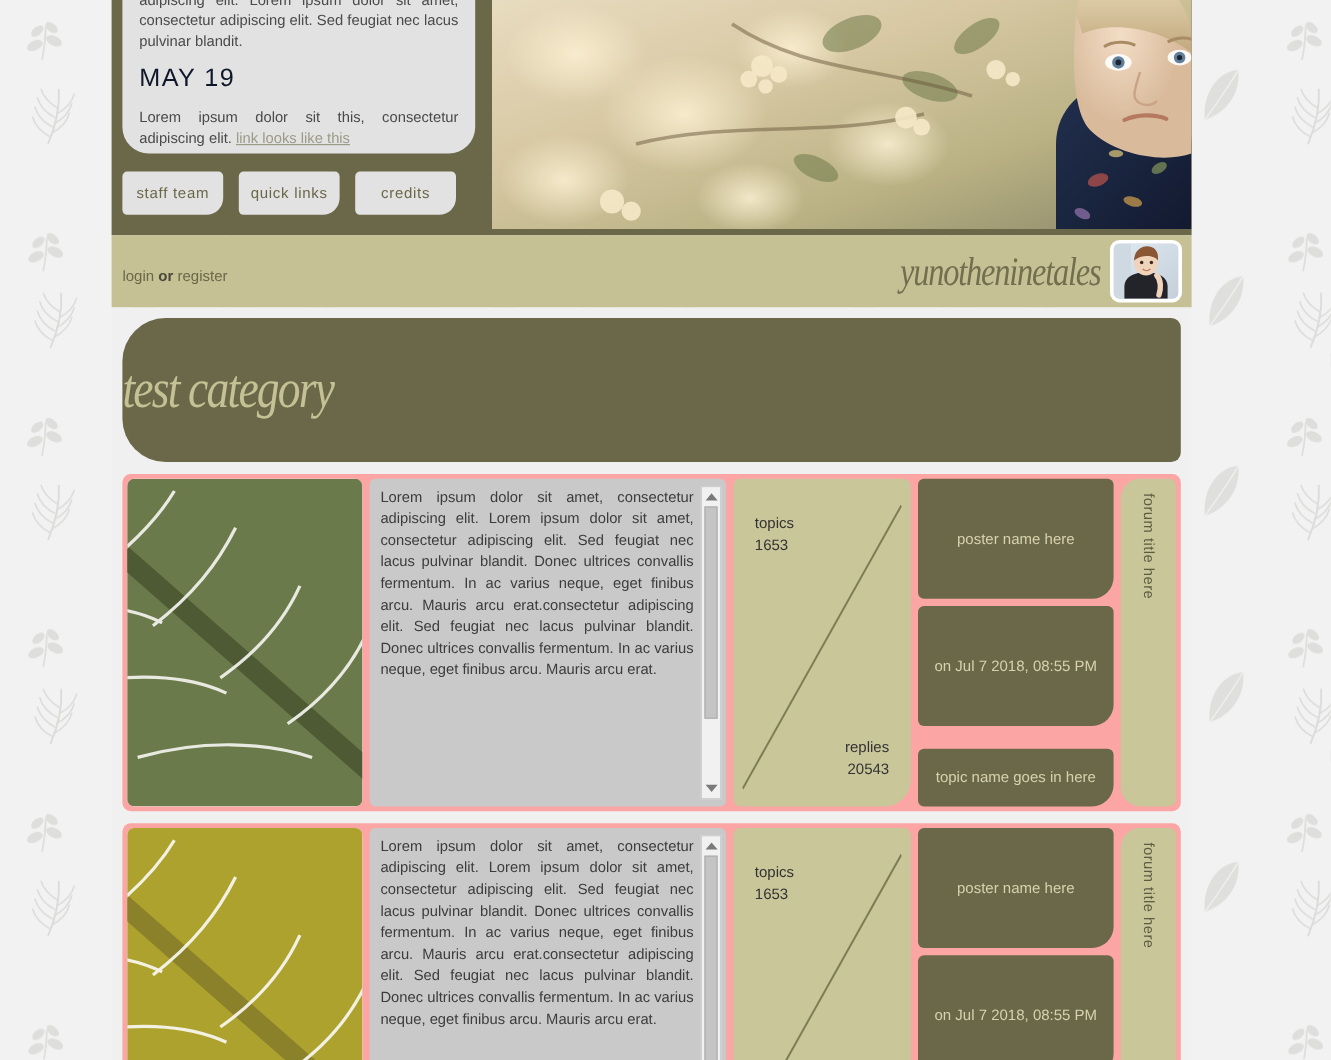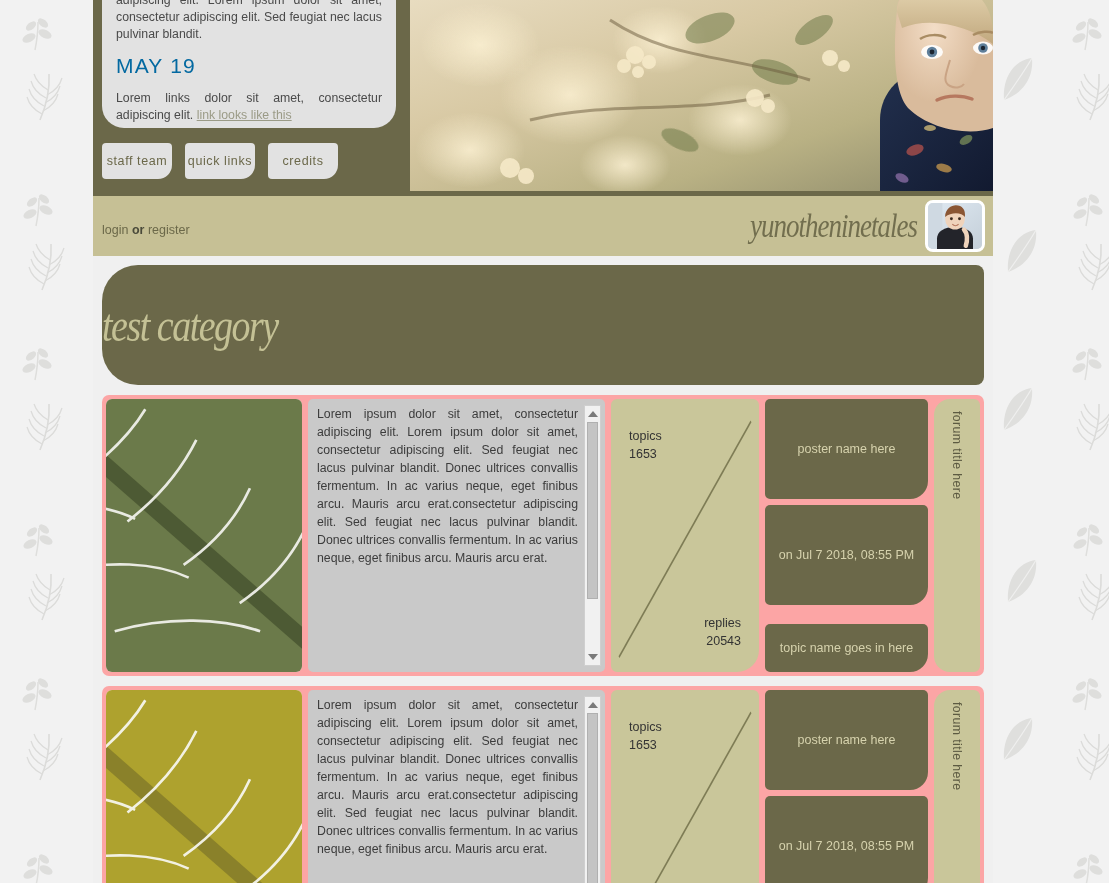--- a/index.html
+++ b/index.html
@@ -52,36 +52,36 @@
     font-size: 12.3px;
     line-height: 17px;
     color: #4a4a4a;
     text-align: justify;
     margin: 0;
     padding-top: 4px;
   }
   .intro-date {
     font-size: 21px;
     letter-spacing: 1.2px;
-    color: #0369a1;
+    color: #0f172a;
     margin: 11px 0 8px 0;
     font-weight: 300;
   }
   .intro-link { color: #9b9b87; }
   .btn-row {
     display: flex; gap: 13px;
     margin-top: 15px;
   }
   .hbtn {
     background: #e2e2e2;
     color: #6b6849;
     font-size: 12.5px;
     letter-spacing: .6px;
     padding: 11px 0;
-    width: 70px;
+    width: 84px;
     text-align: center;
     border-radius: 4px 4px 14px 4px;
     cursor: pointer;
     border: none;
     font-family: "Liberation Sans", sans-serif;
   }
   .header-photo {
     position: absolute; right: 0; top: 0;
     width: 583px; height: 191px;
     overflow: hidden;
@@ -400,21 +400,21 @@
           <path d="M540,60 C536,74 532,82 540,86 C546,89 552,87 554,84" stroke="#c9a384" stroke-width="2" fill="none"></path>
           <path d="M527,100 C538,95 552,95 562,99" stroke="#b6785f" stroke-width="3.4" fill="none" stroke-linecap="round"></path>
         </g>
       </svg>
     </div>
 
     <div class="header-left">
       <div class="intro-card">
         <p class="intro-text">adipiscing elit. Lorem ipsum dolor sit amet, consectetur adipiscing elit. Sed feugiat nec lacus pulvinar blandit.</p>
         <div class="intro-date">MAY 19</div>
-        <p class="intro-text"><span>Lorem links dolor sit amet, consectetur adipiscing elit.</span> <a class="intro-link" href="#">link looks like this</a></p>
+        <p class="intro-text"><span>Lorem ipsum dolor sit this, consectetur adipiscing elit.</span> <a class="intro-link" href="#">link looks like this</a></p>
       </div>
       <div class="btn-row">
         <button class="hbtn">staff team</button>
         <button class="hbtn">quick links</button>
         <button class="hbtn">credits</button>
       </div>
     </div>
   </div>
 
   <div class="loginbar">

